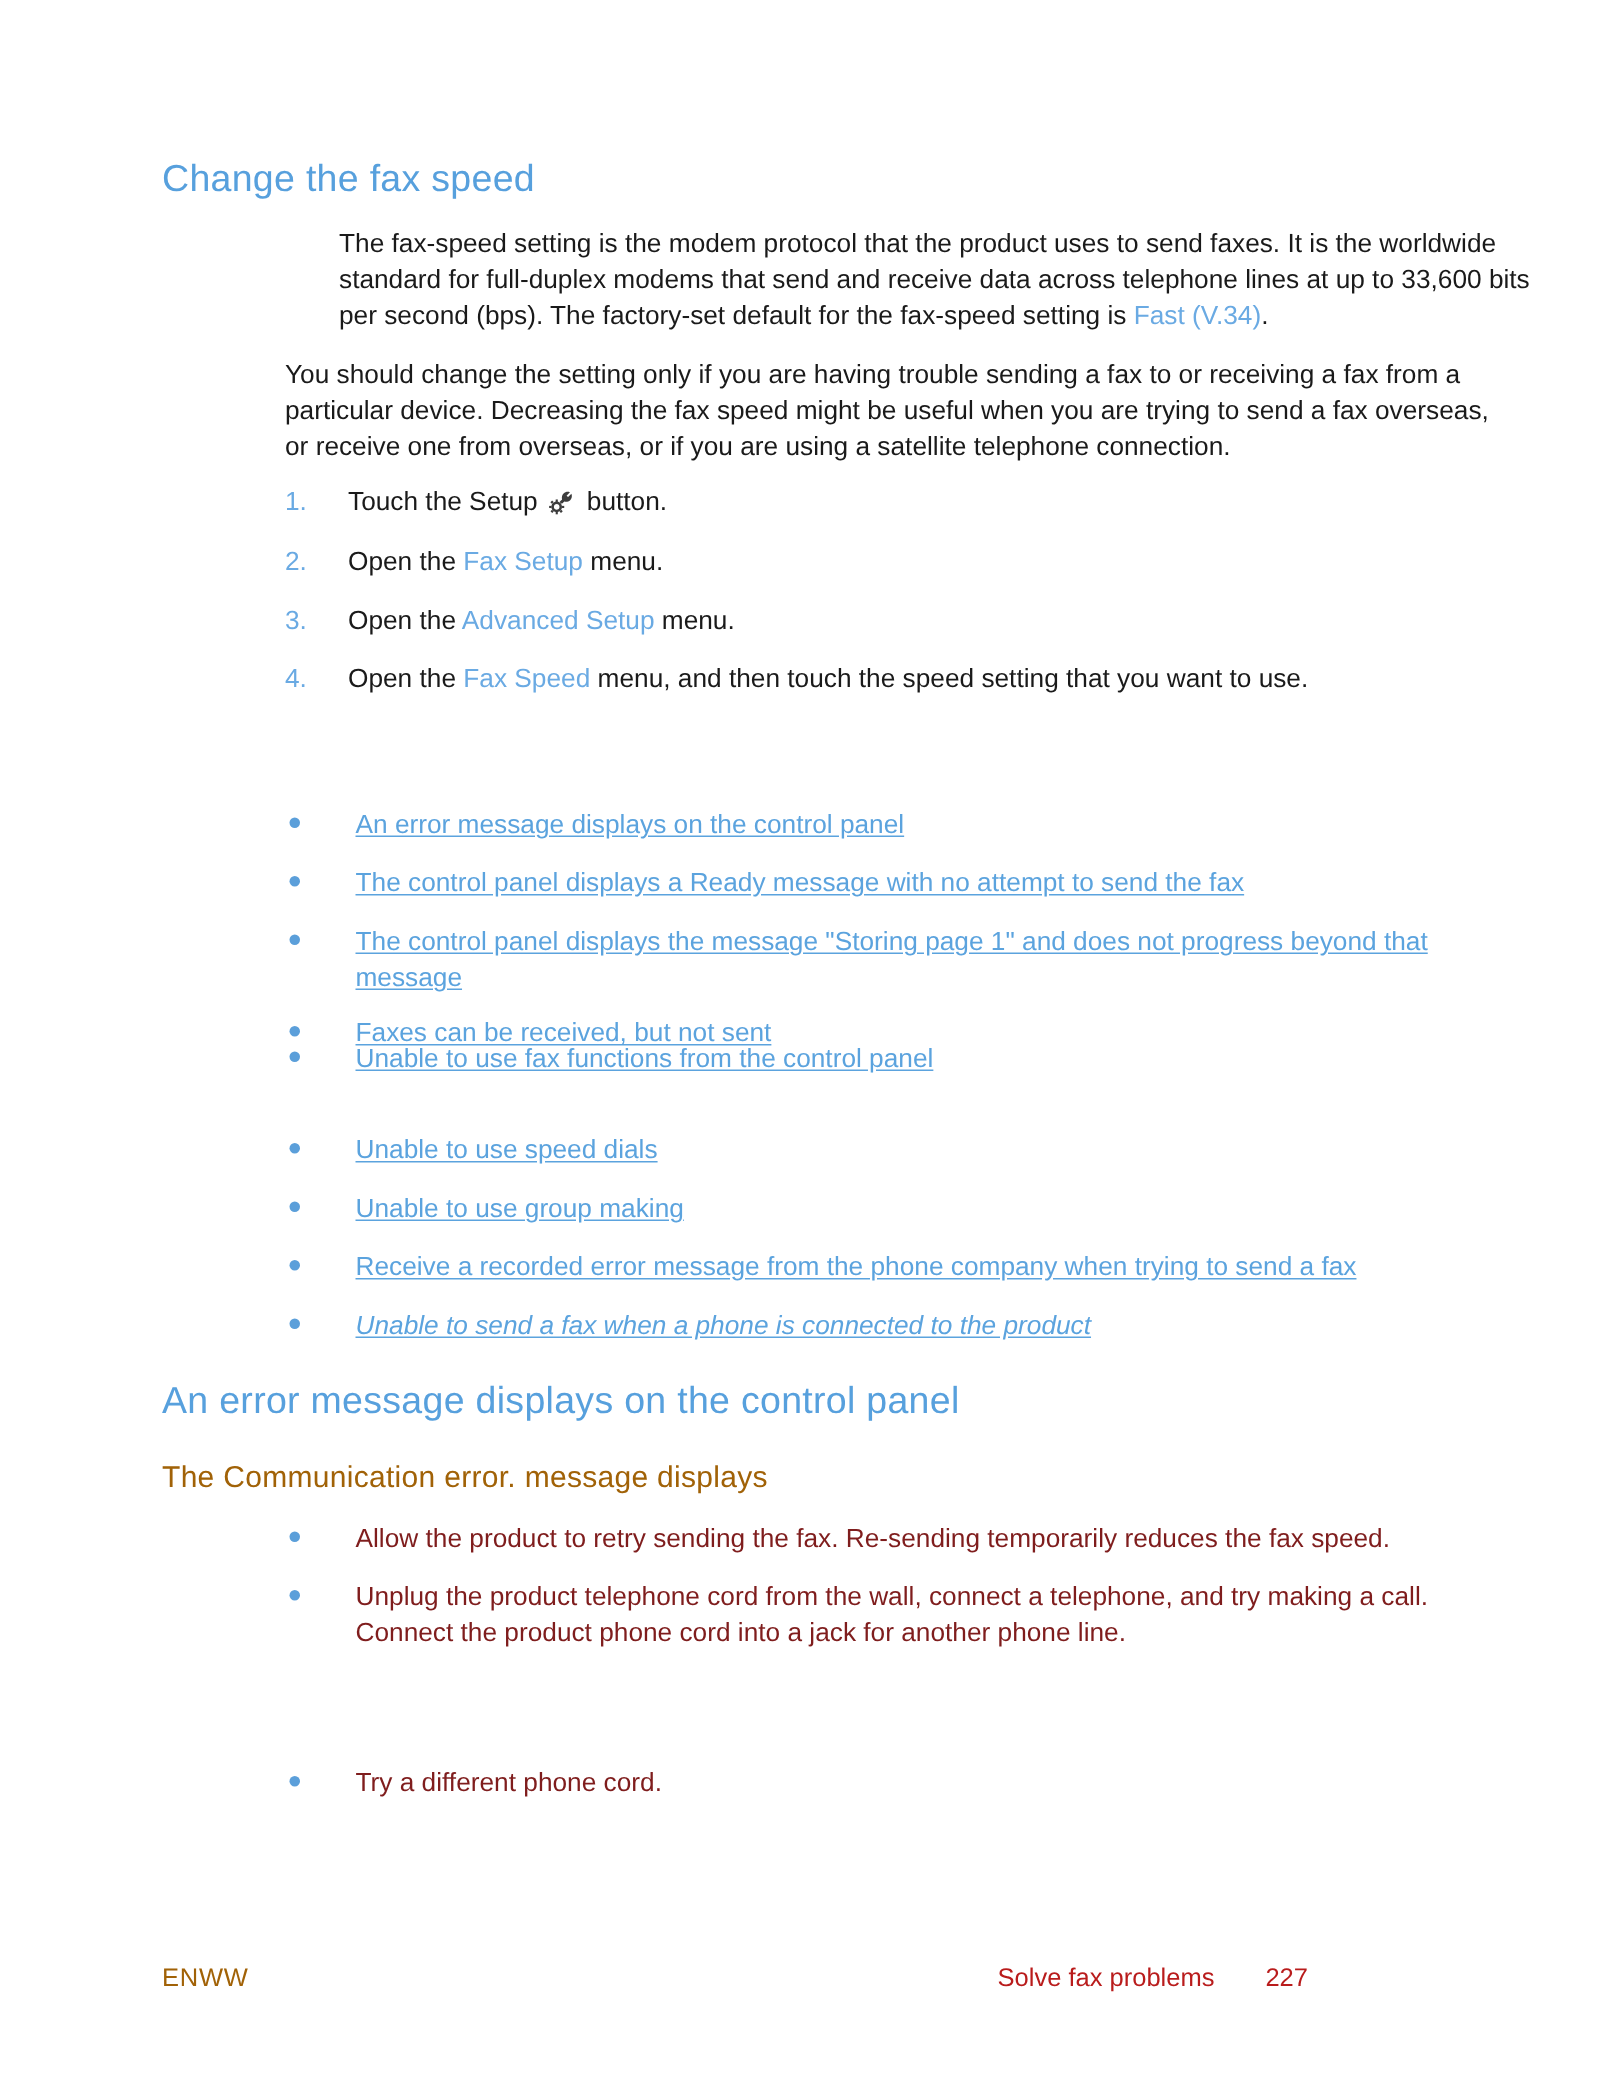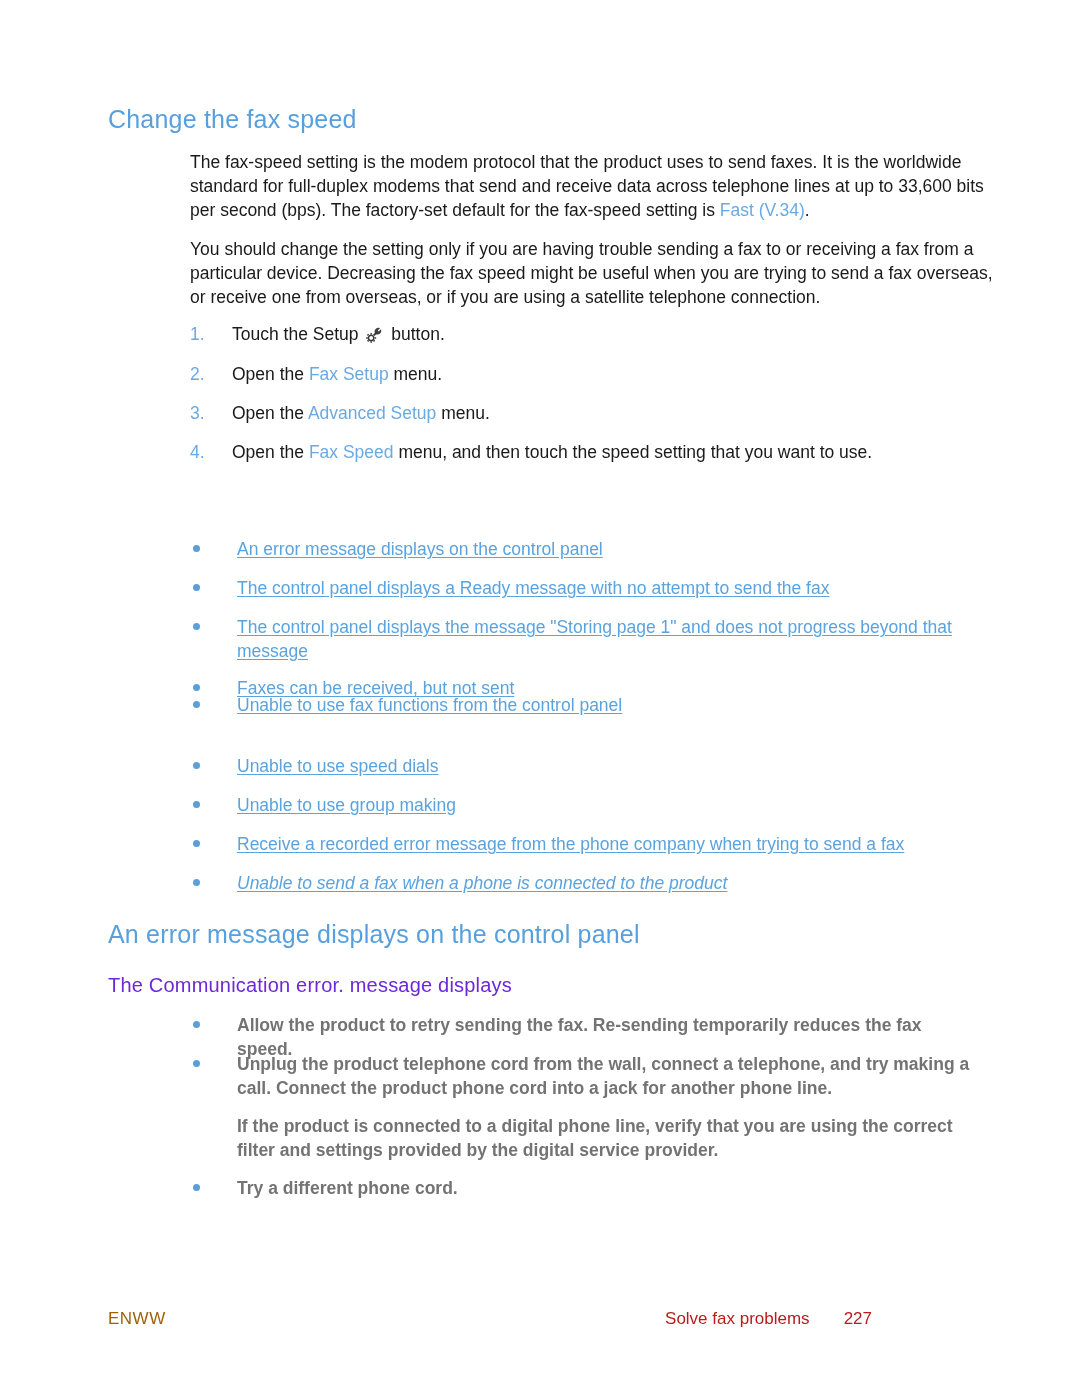--- a/index.html
+++ b/index.html
@@ -38,21 +38,21 @@
     left: 108px;
     color: #62a8e0;
     font-size: 29px;
     font-weight: 400;
     letter-spacing: 0.2px;
     white-space: nowrap;
   }
   .h3 {
     position: absolute;
     left: 108px;
-    color: #6d28d9;
+    color: #a16207;
     font-size: 20px;
     font-weight: 400;
     letter-spacing: 0.2px;
     white-space: nowrap;
   }
 
   
   .para {
     position: absolute;
     left: 190px;
@@ -105,21 +105,21 @@
   .bul-text {
     margin-left: 47px;
     display: block;
   }
   .link {
     color: #5ba3de;
     text-decoration: underline;
     text-underline-offset: 2px;
     cursor: pointer;
   }
-  .plain { color: #737373; font-weight: bold; }
+  .plain { color: #7f1d1d; }
 
   
   .sub-para {
     position: absolute;
     left: 190px;
     width: 790px;
     font-size: 17.5px;
     line-height: 24px;
   }
   .sub-para .bul-text { margin-left: 47px; }
@@ -152,21 +152,21 @@
   }
   .footer-pg { margin-left: 34px; }
 </style>
 </head>
 <body>
 
 <div class="page">
 
   <div class="h2" style="top:105px;">Change the fax speed</div>
 
-  <div class="para" style="top:150px;"><span>The fax-speed setting is the modem protocol that the product uses to send faxes. It is the worldwide standard for full-duplex modems that send and receive data across telephone lines at up to 33,600 bits per second (bps). The factory-set default for the fax-speed setting is </span><span class="blue-inline">Fast (V.34)</span><span>.</span></div>
+  <div class="para" style="top:150px;margin-left:36px;"><span>The fax-speed setting is the modem protocol that the product uses to send faxes. It is the worldwide standard for full-duplex modems that send and receive data across telephone lines at up to 33,600 bits per second (bps). The factory-set default for the fax-speed setting is </span><span class="blue-inline">Fast (V.34)</span><span>.</span></div>
 
   <div class="para" style="top:237px;">You should change the setting only if you are having trouble sending a fax to or receiving a fax from a particular device. Decreasing the fax speed might be useful when you are trying to send a fax overseas, or receive one from overseas, or if you are using a satellite telephone connection.</div>
 
   <div class="num-item" style="top:322px;">
     <span class="num-marker">1.</span>
     <span class="num-text"><span>Touch the Setup </span><span class="setup-icon"><svg viewBox="0 0 24 24" width="19" height="18" aria-hidden="true">
             <g fill="#3d3d3d">
               <path d="M20.6 4.2l-3.0 3.0 -1.3-1.3 3.0-3.0c-1.9-0.8-4.2-0.4-5.7 1.1 -1.4 1.4-1.8 3.5-1.3 5.3l-1.6 1.6 1.9 1.9 1.6-1.6c1.8 0.5 3.9 0.1 5.3-1.3C21.0 8.4 21.4 6.1 20.6 4.2z"></path>
               <path d="M7.5 11.2c-2.6 0-4.7 2.1-4.7 4.7 0 2.6 2.1 4.7 4.7 4.7 2.6 0 4.7-2.1 4.7-4.7C12.2 13.3 10.1 11.2 7.5 11.2zM7.5 18.4c-1.4 0-2.5-1.1-2.5-2.5 0-1.4 1.1-2.5 2.5-2.5 1.4 0 2.5 1.1 2.5 2.5C10.0 17.3 8.9 18.4 7.5 18.4z"></path>
               <rect x="6.6" y="9.3" width="1.9" height="2.2"></rect>
@@ -249,23 +249,20 @@
   <div class="bul-item" style="top:1013px;">
     <span class="bul-dot"></span>
     <span class="bul-text plain">Allow the product to retry sending the fax. Re-sending temporarily reduces the fax speed.</span>
   </div>
 
   <div class="bul-item" style="top:1052px;">
     <span class="bul-dot"></span>
     <span class="bul-text plain">Unplug the product telephone cord from the wall, connect a telephone, and try making a call. Connect the product phone cord into a jack for another phone line.</span>
   </div>
 
-  <div class="sub-para" style="top:1114px;">
-    <span class="bul-text plain">If the product is connected to a digital phone line, verify that you are using the correct filter and settings provided by the digital service provider.</span>
-  </div>
 
   <div class="bul-item" style="top:1176px;">
     <span class="bul-dot"></span>
     <span class="bul-text plain">Try a different phone cord.</span>
   </div>
 
   <div class="footer-left">ENWW</div>
 
   <div class="footer-right">
     <span>Solve fax problems</span><span class="footer-pg">227</span>

